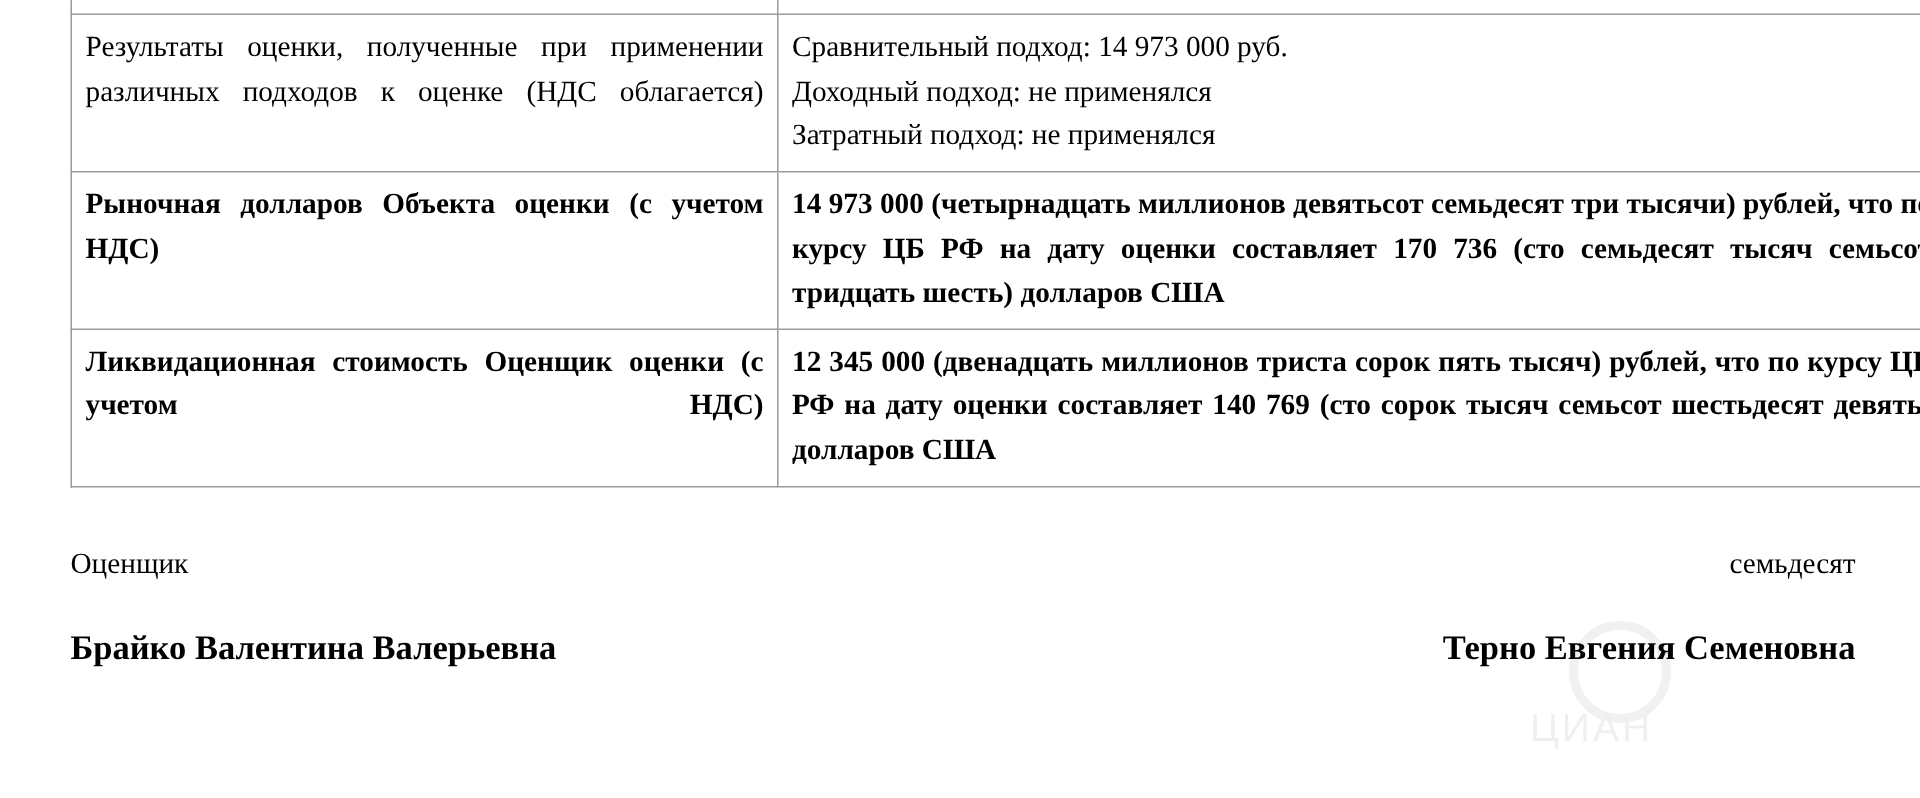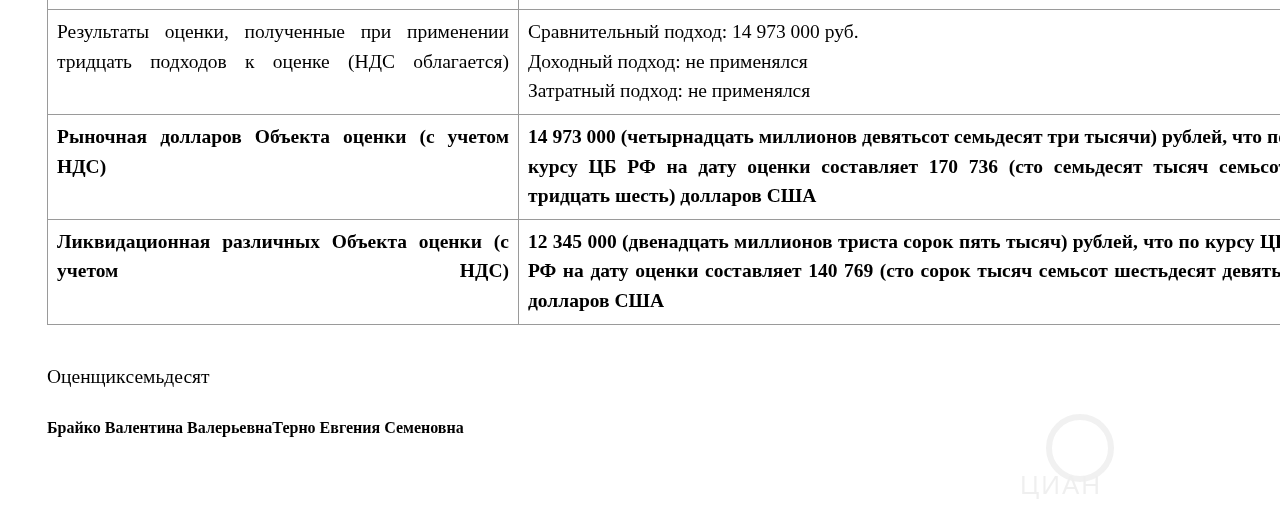--- a/index.html
+++ b/index.html
@@ -55,28 +55,28 @@
   }
 
   .signature-block {
     position: absolute;
     left: 47px;
     top: 366px;
     width: 1190px;
   }
   .sig-line {
     display: flex;
-    justify-content: flex-start;
+    justify-content: space-between;
     align-items: baseline;
     font-size: 19.5px;
   }
   .sig-line.names {
     margin-top: 31px;
     font-weight: bold;
-    font-size: 16px;
+    font-size: 23px;
   }
   .watermark {
     position: absolute;
     right: 30px;
     bottom: 28px;
     width: 230px;
     height: 90px;
     opacity: 0.07;
     pointer-events: none;
   }
@@ -105,35 +105,35 @@
 <div class="page">
 
   <table class="doc-table">
     <tbody>
       <tr class="row-cut">
         <td class="col-left"></td>
         <td class="col-right"></td>
       </tr>
 
       <tr>
-        <td class="col-left just-both">Результаты оценки, полученные при применении тридцать подходов к оценке (НДС облагается)</td>
+        <td class="col-left just-both">Результаты оценки, полученные при применении различных подходов к оценке (НДС облагается)</td>
         <td class="col-right">
           <div>Сравнительный подход: 14 973 000 руб.</div>
           <div>Доходный подход: не применялся</div>
           <div>Затратный подход: не применялся</div>
         </td>
       </tr>
 
       <tr>
         <td class="col-left just-both bold">Рыночная долларов Объекта оценки (с учетом НДС)</td>
         <td class="col-right just bold">14 973 000 (четырнадцать миллионов девятьсот семьдесят три тысячи) рублей, что по курсу  ЦБ РФ на дату оценки составляет 170 736 (сто семьдесят тысяч семьсот тридцать шесть) долларов США</td>
       </tr>
 
       <tr>
-        <td class="col-left just-both bold">Ликвидационная различных Объекта оценки (с учетом НДС)</td>
+        <td class="col-left just-both bold">Ликвидационная стоимость Оценщик оценки (с учетом НДС)</td>
         <td class="col-right just bold">12 345 000 (двенадцать миллионов триста сорок пять тысяч) рублей, что по курсу  ЦБ РФ на дату оценки составляет 140 769 (сто сорок тысяч семьсот шестьдесят девять) долларов США</td>
       </tr>
     </tbody>
   </table>
 
   <div class="signature-block">
     <div class="sig-line">
       <span>Оценщик</span>
       <span>семьдесят</span>
     </div>

